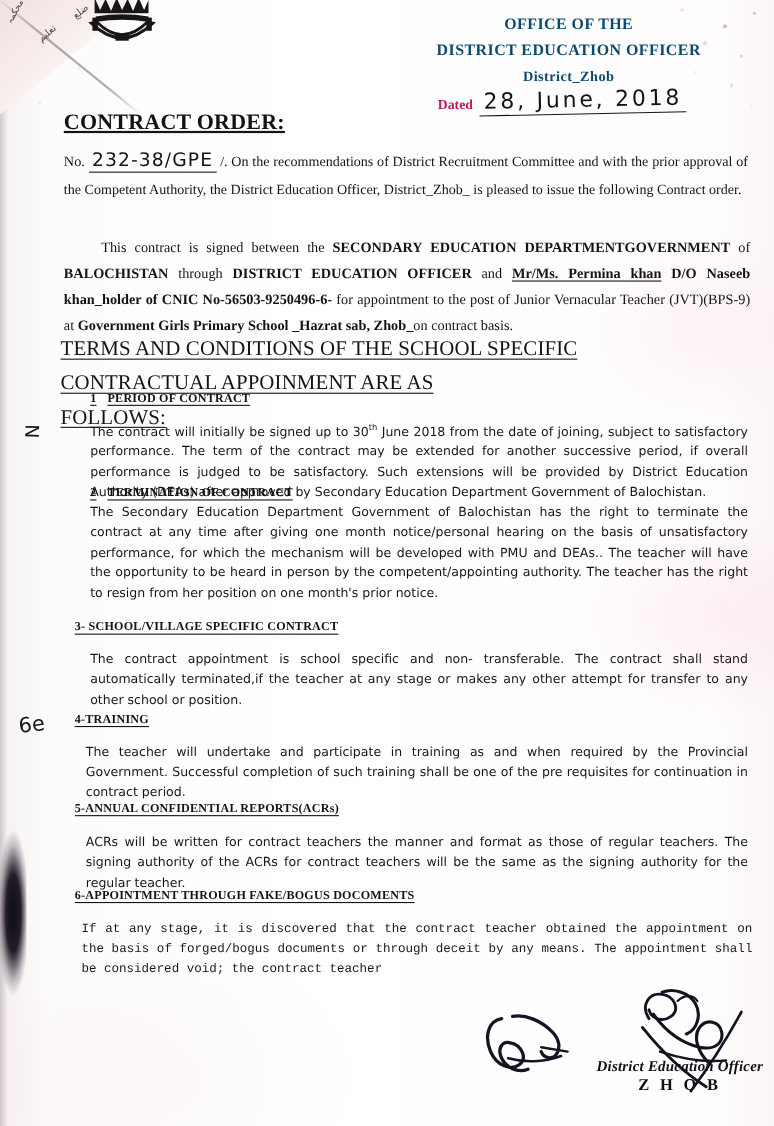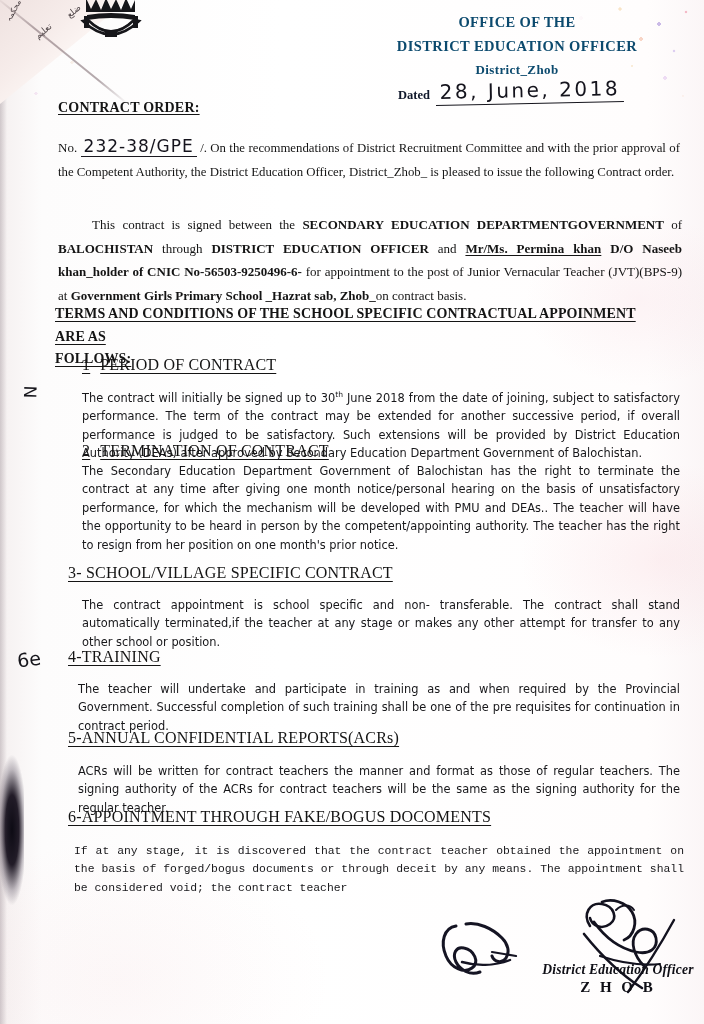--- a/index.html
+++ b/index.html
@@ -147,42 +147,42 @@
     position: absolute;
     left: 398px; top: 80px;
     display: flex;
     align-items: flex-end;
     gap: 6px;
   }
   .dated-label {
     font-family: "Liberation Serif", serif;
     font-size: 12.5px;
     font-weight: bold;
-    color: #0f172a;
+    color: #be185d;
     padding-bottom: 3px;
   }
   .hand {
     font-family: "DejaVu Sans", sans-serif;
     color: #14131c;
     font-weight: 500;
   }
   .dated-value {
     font-size: 20px;
     letter-spacing: 2.5px;
     border-bottom: 1.6px solid #16151d;
     padding: 0 4px 1px 4px;
     transform: rotate(-1.2deg);
     transform-origin: left bottom;
   }
 
   
   .contract-order-title {
     position: absolute;
     left: 58px; top: 100px;
-    font-size: 14px;
+    font-size: 20px;
     font-weight: bold;
     letter-spacing: 0.2px;
     text-decoration: underline;
     text-underline-offset: 2px;
   }
 
   .no-line {
     position: absolute;
     left: 58px; top: 131px;
     width: 622px;
@@ -209,35 +209,35 @@
     text-align: justify;
     text-indent: 34px;
   }
   .signed-para b { font-weight: bold; }
   .u { text-decoration: underline; text-underline-offset: 2px; }
 
   .terms-heading {
     position: absolute;
     left: 55px; top: 303px;
     width: 600px;
-    font-size: 14px;
-    font-weight: bold;
+    font-size: 19px;
+    font-weight: normal;
     line-height: 1.62;
     letter-spacing: 0.1px;
   }
   .terms-heading span {
     text-decoration: underline;
     text-underline-offset: 2.5px;
   }
 
   .clause { position: absolute; }
   .clause-title {
     font-family: "Liberation Serif", serif;
-    font-weight: normal;
-    font-size: 16px;
+    font-weight: bold;
+    font-size: 11px;
     letter-spacing: 0.2px;
     margin-bottom: 2px;
   }
   .clause-title .ct { text-decoration: underline; text-underline-offset: 2.5px; }
   .clause-title .num-u { text-decoration: underline; text-underline-offset: 2.5px; margin-right: 10px; }
   .clause-body {
     font-family: "DejaVu Sans", sans-serif;
     font-size: 11.4px;
     line-height: 1.62;
     text-align: justify;

